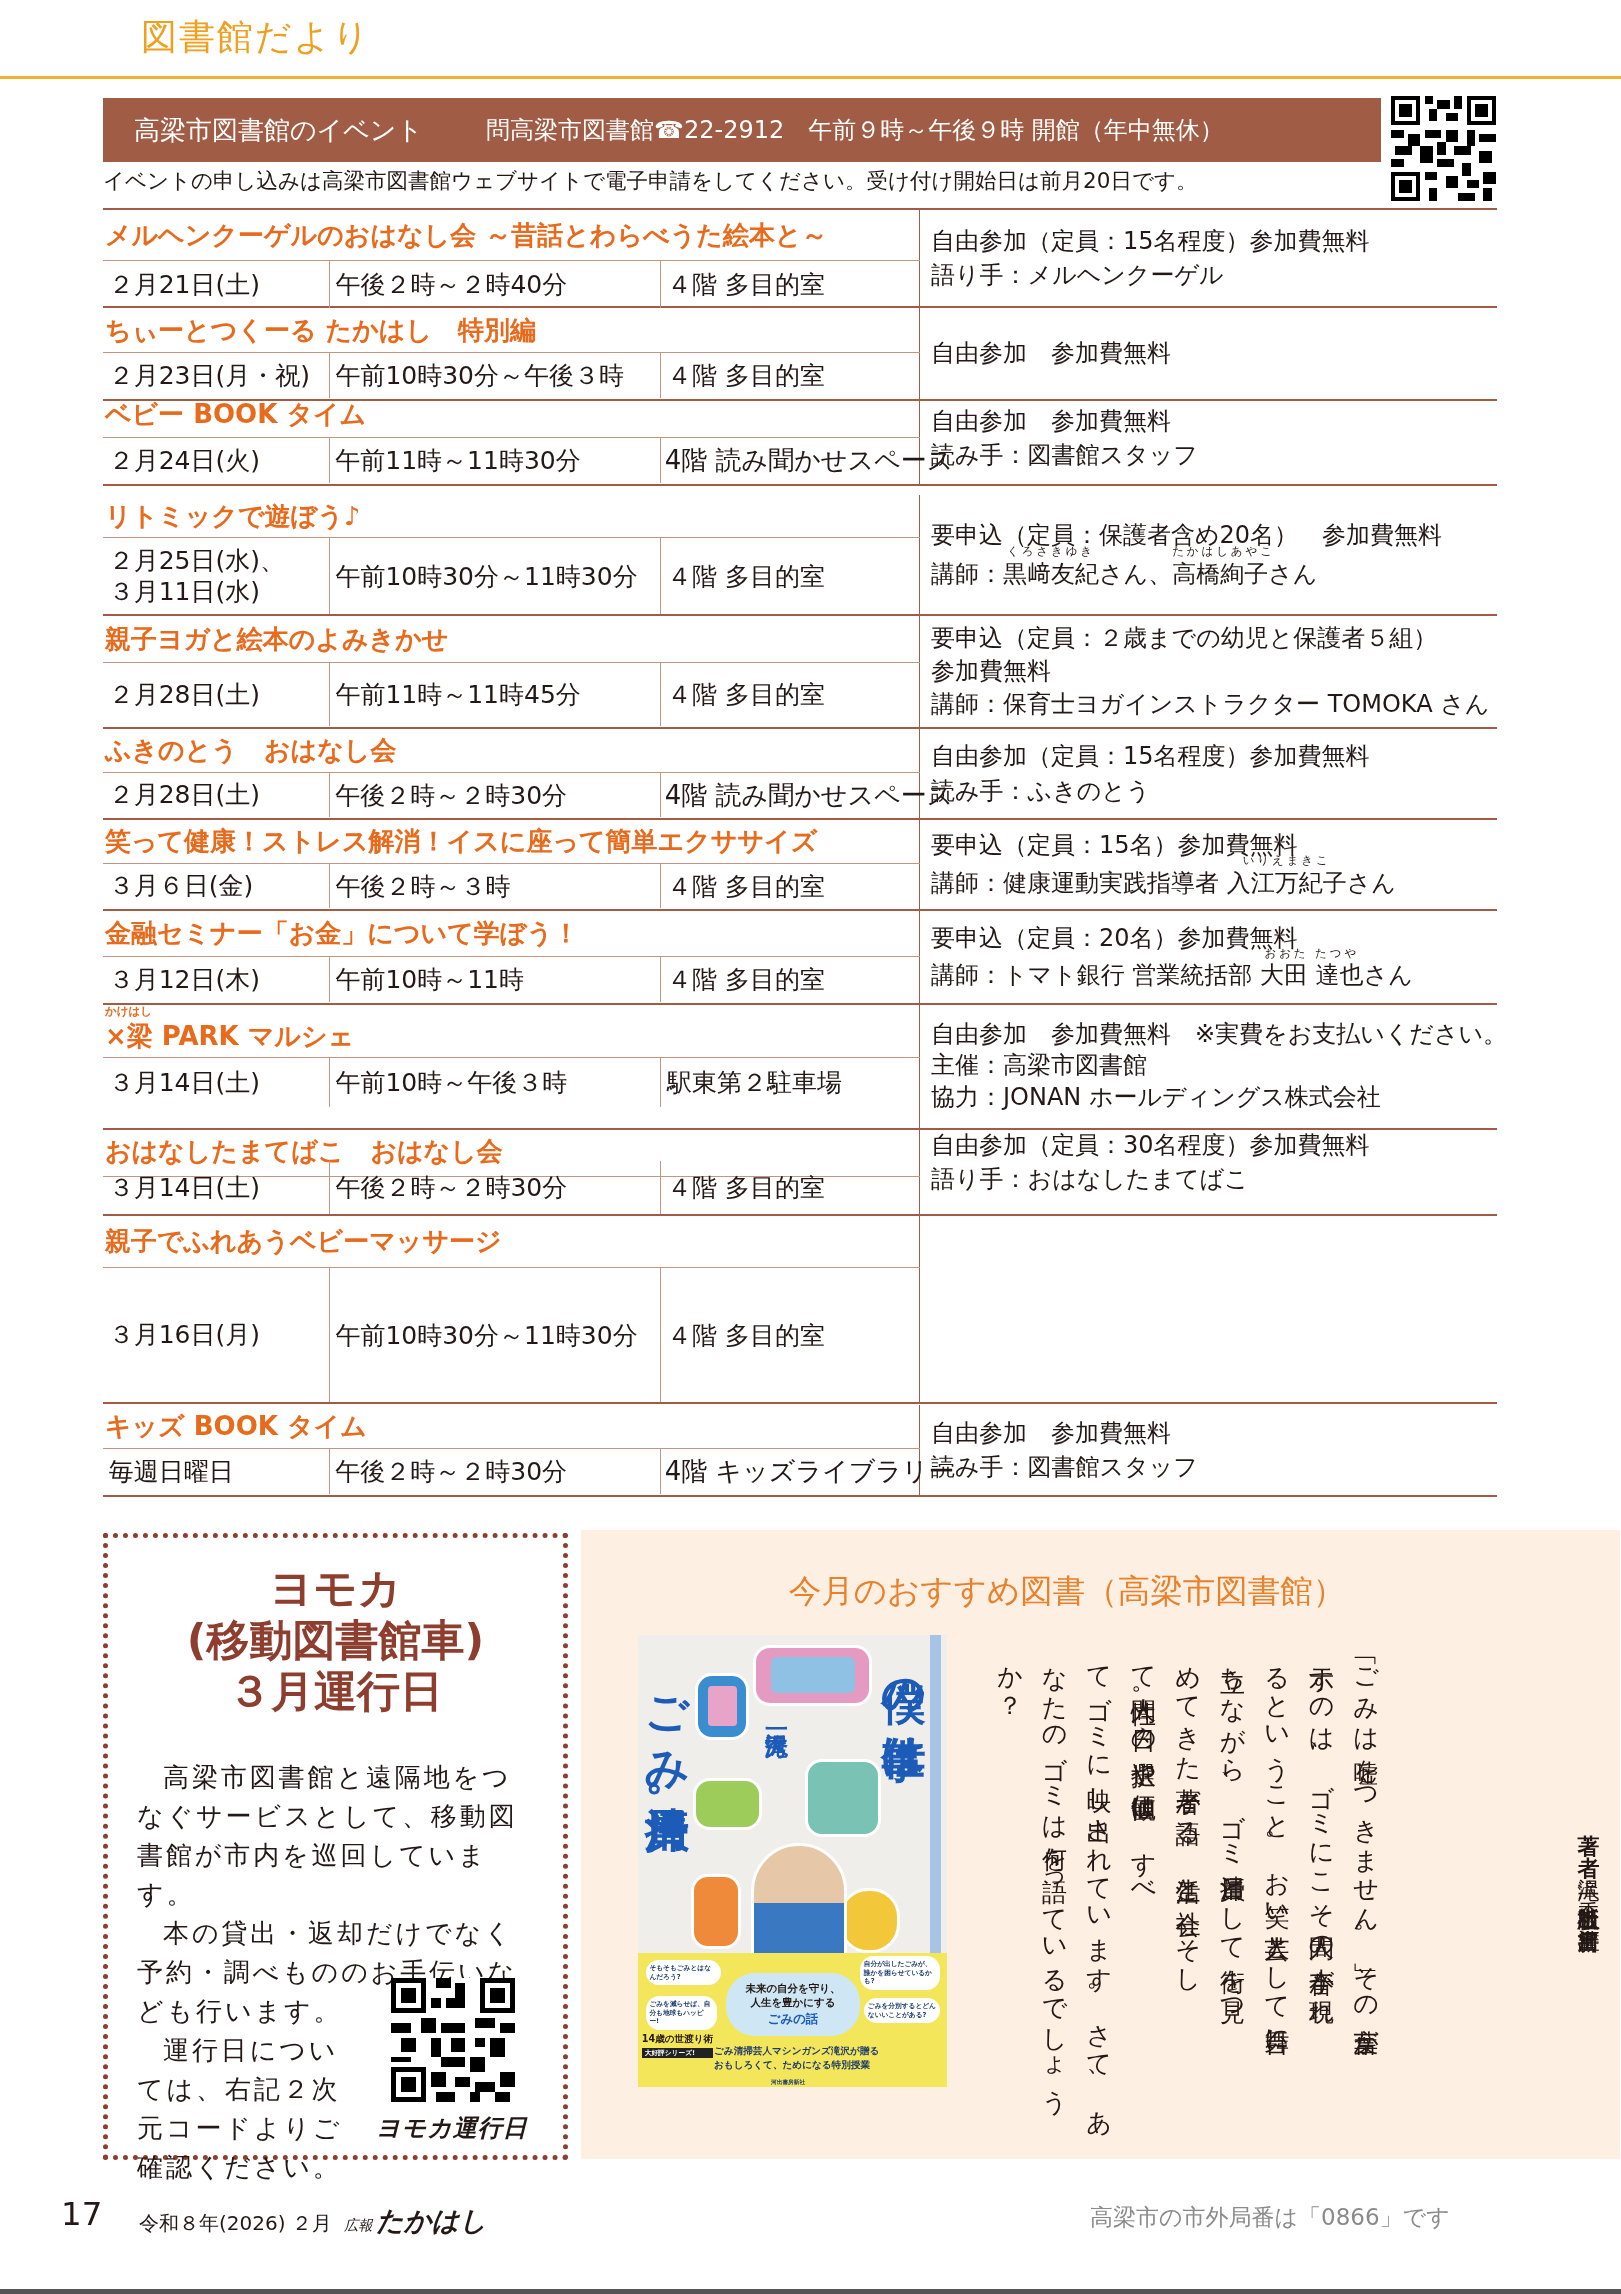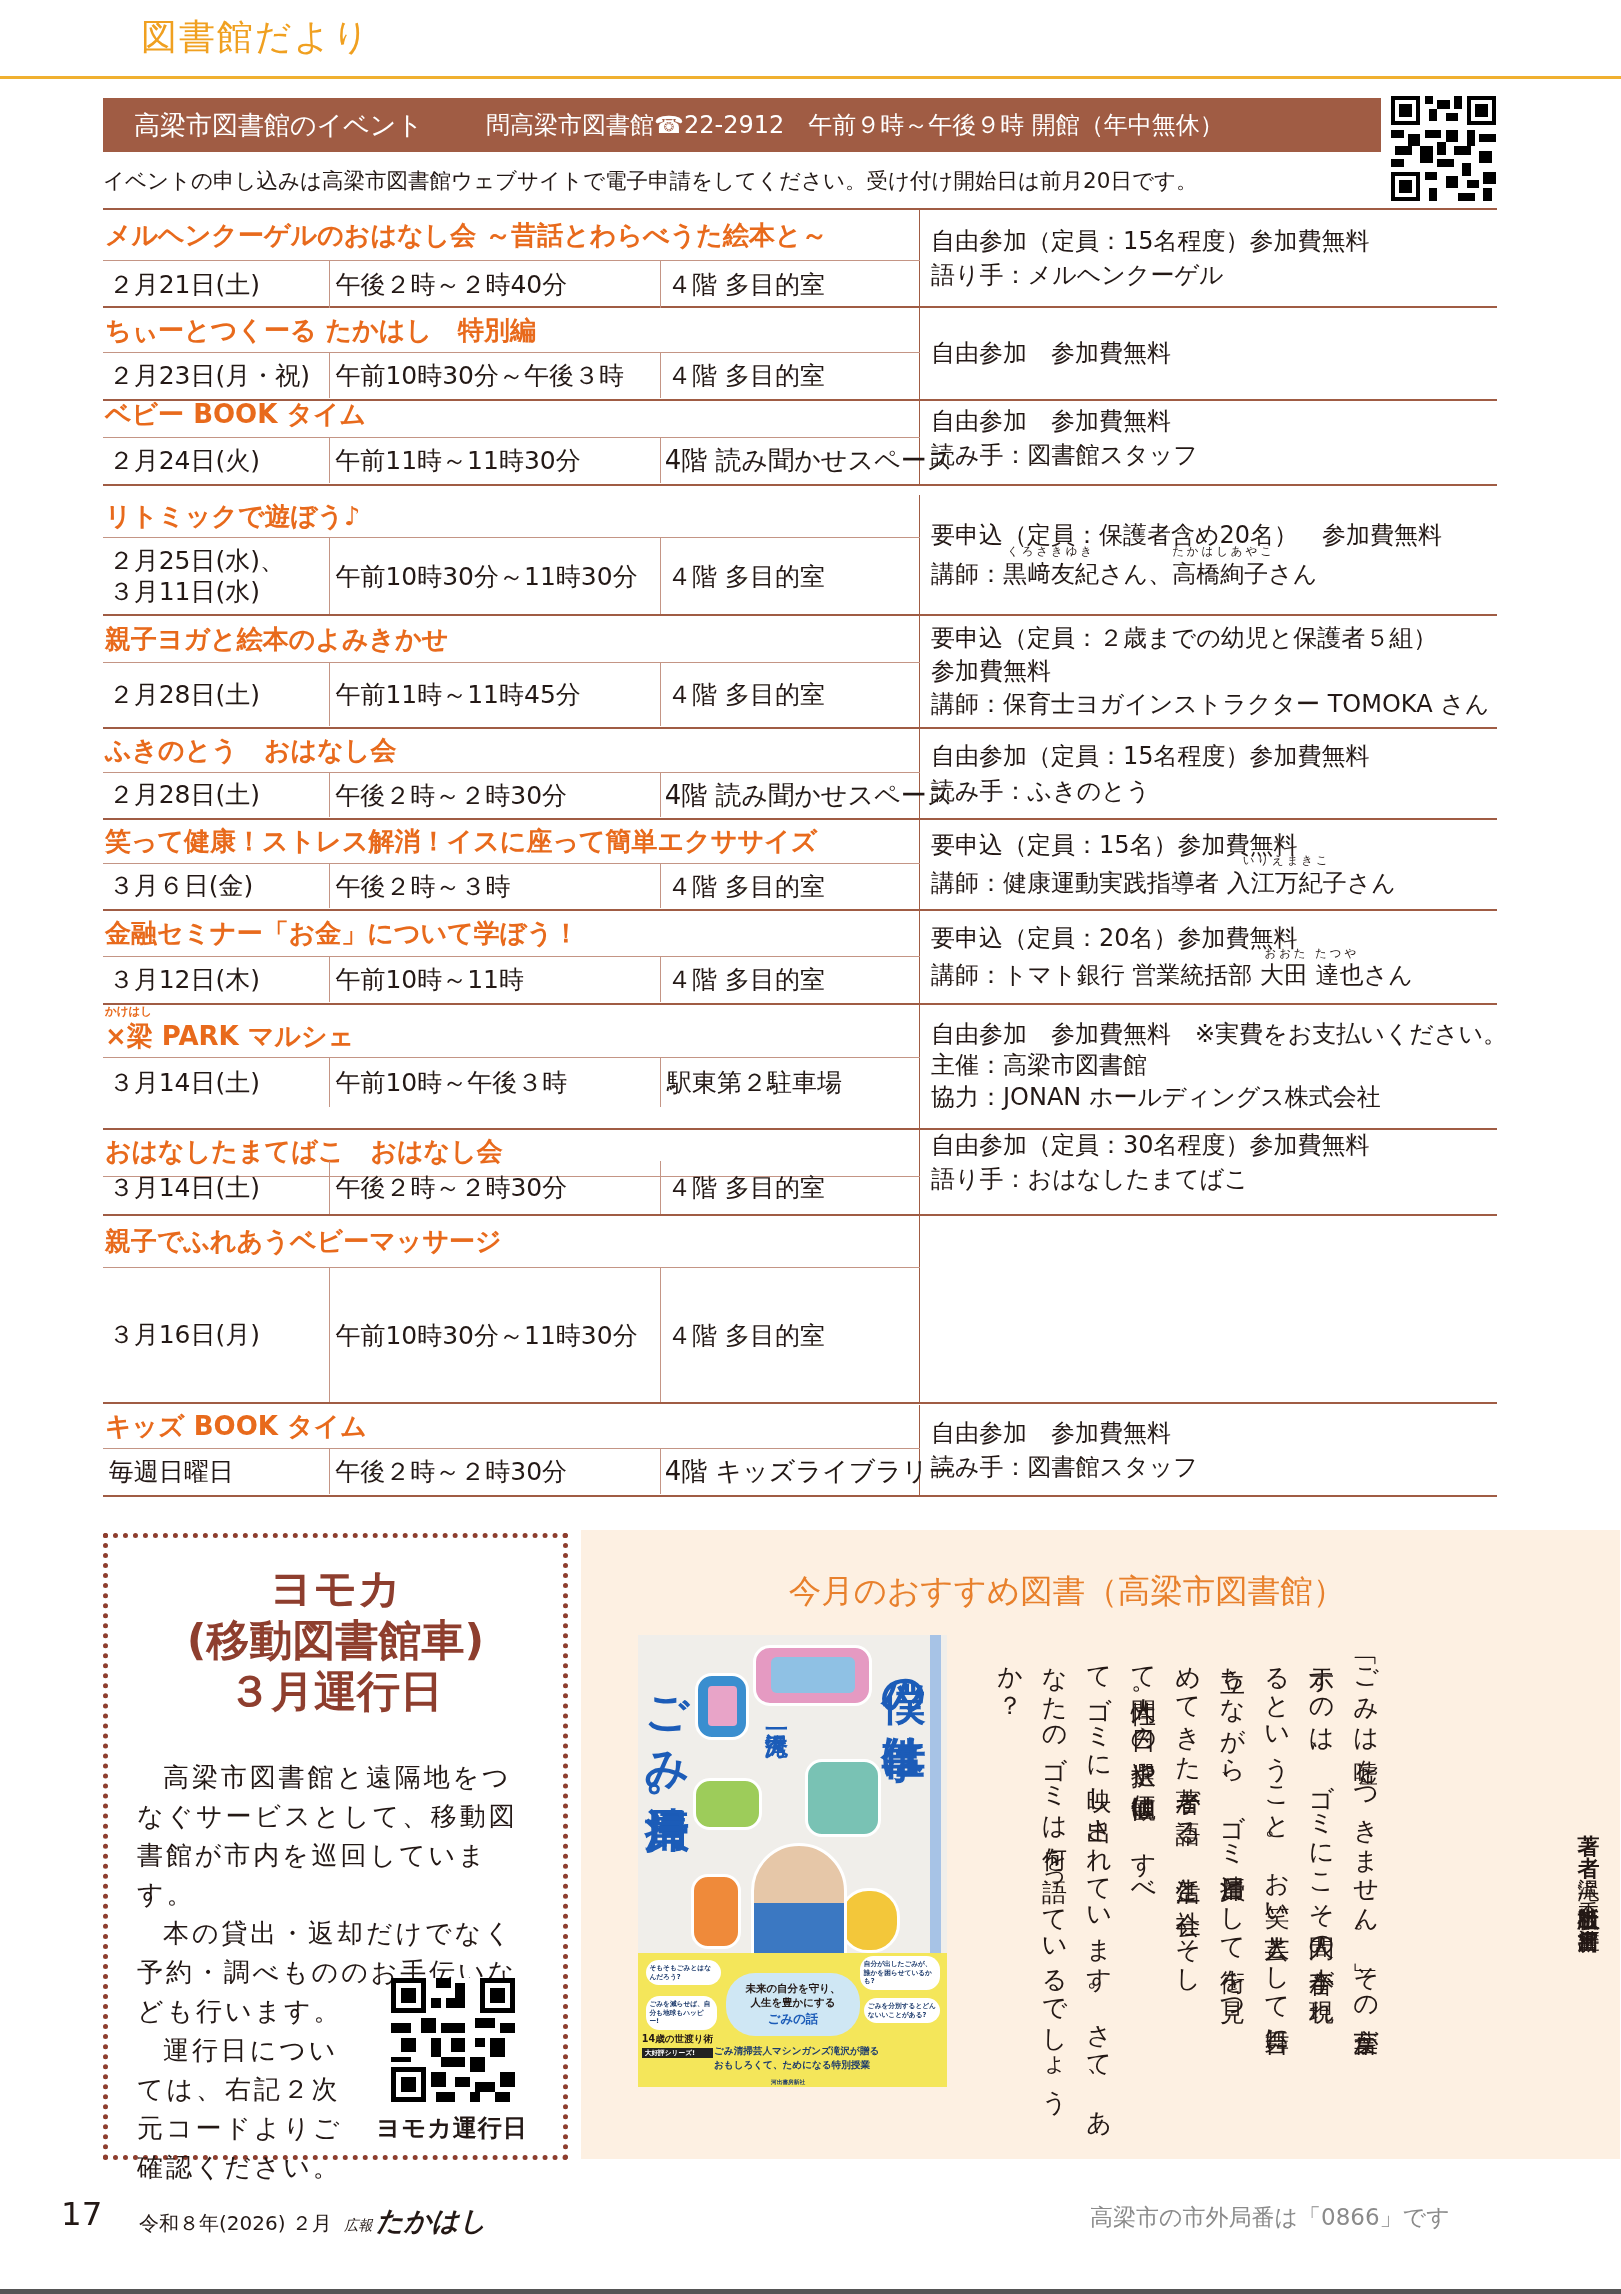--- a/index.html
+++ b/index.html
@@ -2,21 +2,21 @@
 <html><head>
 <meta charset="utf-8">
 <style>
   * { box-sizing: border-box; margin: 0; padding: 0; }
   html, body { width: 1621px; height: 2294px; background: #ffffff; overflow: hidden; }
   body { position: relative; font-family: "DejaVu Sans", "Liberation Sans", sans-serif; color: #231815; }
 
   .section-title { position: absolute; left: 141px; top: 13.4px; font-size: 36px; color: #f0a020; letter-spacing: 1.9px; }
   .section-rule { position: absolute; left: 0; top: 76px; width: 1621px; height: 2.9px; background: #f0b030; }
 
-  .event-bar { position: absolute; left: 103px; top: 98px; width: 1278px; height: 54px; background: #a05c44; color: #fff; display: flex; align-items: center; padding-left: 31px; font-size: 26px; white-space: nowrap; }
+  .event-bar { position: absolute; left: 103px; top: 98px; width: 1278px; height: 64px; background: #a05c44; color: #fff; display: flex; align-items: center; padding-left: 31px; font-size: 26px; white-space: nowrap; }
   .event-bar .bar-title { margin-right: 63px; }
   .event-bar .bar-contact { font-size: 24px; }
 
   .qr { position: absolute; background: #fff; }
   .qr svg { display: block; width: 100%; height: 100%; }
   .qr-top { left: 1391px; top: 96px; width: 105px; height: 105px; }
 
   .notice { position: absolute; left: 103px; top: 166px; font-size: 21.5px; white-space: nowrap; color: #231815; }
 
   .events-table { position: absolute; left: 103px; top: 208px; width: 1394px; }
@@ -36,21 +36,21 @@
   .ev .right .ind2 { padding-left: 25px; }
   .furi { position: relative; display: inline-block; }
   .furi .rt { position: absolute; top: -12.4px; left: 0; right: 0; text-align: center; font-size: 11.5px; letter-spacing: 2.9px; white-space: nowrap; }
 
   .yomoka { position: absolute; left: 103px; top: 1533px; width: 465px; height: 627px; border: 5.7px dotted #8e3e2e; padding: 0; }
   .yomoka .y-title { position: absolute; left: 0; right: 0; top: 25px; text-align: center; color: #8e3e2e; font-weight: bold; font-size: 43px; line-height: 1.2; font-family: "DejaVu Sans", sans-serif; }
   .yomoka .y-body { position: absolute; left: 29px; top: 220px; width: 401px; font-size: 26px; line-height: 1.5; letter-spacing: 2.9px; font-family: "DejaVu Serif", serif; }
   .yomoka .y-body p { text-indent: 1em; }
   .yomoka .y-body p.last { width: 208px; }
   .yomoka .qr-yomoka { left: 283px; top: 440px; width: 124px; height: 124px; }
-  .yomoka .qr-label { position: absolute; left: 268px; top: 574px; font-size: 24px; font-weight: bold; letter-spacing: 1px; white-space: nowrap; }
+  .yomoka .qr-label { position: absolute; left: 268px; top: 574px; font-size: 24px; font-weight: bold; letter-spacing: 1px; white-space: nowrap; font-style: italic; }
 
   .recommend { position: absolute; left: 581px; top: 1530px; width: 1039px; height: 629px; background: #fdf0e2; }
   .recommend .r-title { position: absolute; left: 0; width: 100%; top: 40px; text-align: center; color: #e8802c; font-size: 32.5px; padding-right: 67px; white-space: nowrap; }
   .cover-inner { position: absolute; left: 57px; top: 105px; width: 309px; height: 452px; background: #f0eeea; overflow: hidden; }
   .cover-inner .stripe { position: absolute; right: 5.7px; top: 0; width: 11.5px; height: 323px; background: #a7c3e6; }
   .cover-inner .yellow { position: absolute; left: 0; right: 0; bottom: 0; height: 134px; background: #f4e65a; }
   .cover-inner .t-main { position: absolute; writing-mode: vertical-rl; font-weight: bold; color: #1c5cb8; font-size: 44px; line-height: 1; letter-spacing: 1.9px; }
   .cover-inner .t1 { right: 21px; top: 13.4px; }
   .cover-inner .t2 { left: 7.6px; top: 32.5px; }
   .cover-inner .t-author { position: absolute; left: 124px; top: 81px; writing-mode: vertical-rl; font-size: 23px; font-weight: bold; color: #1c5cb8; }

